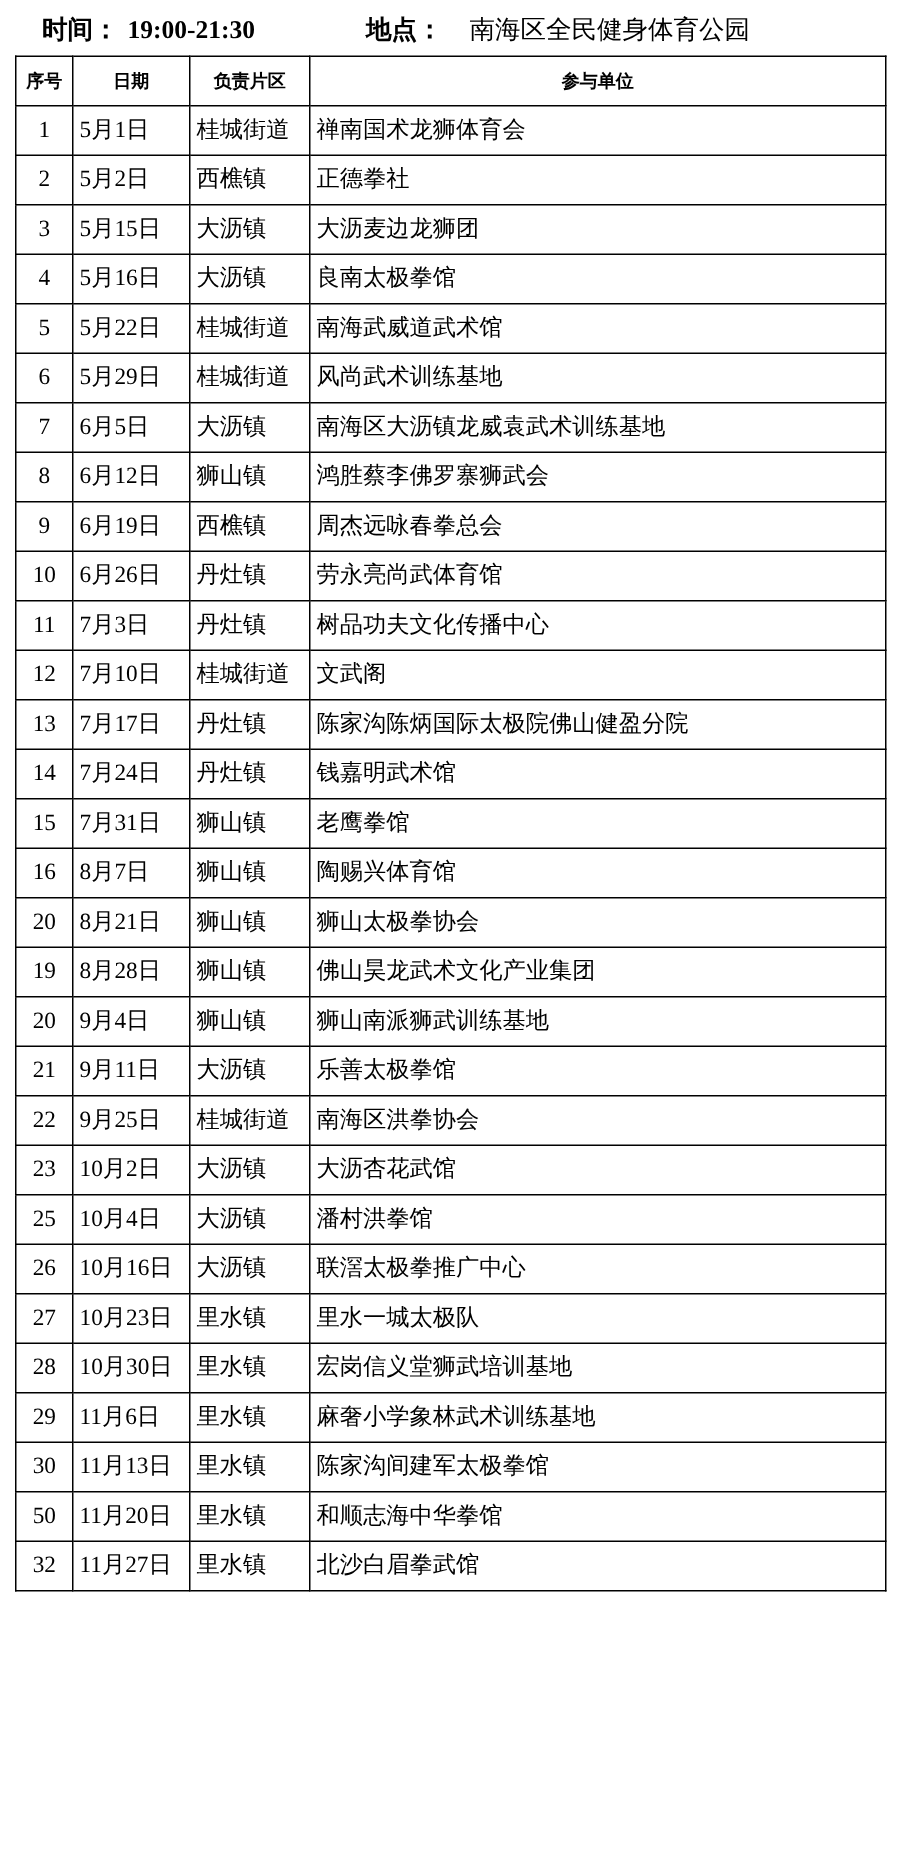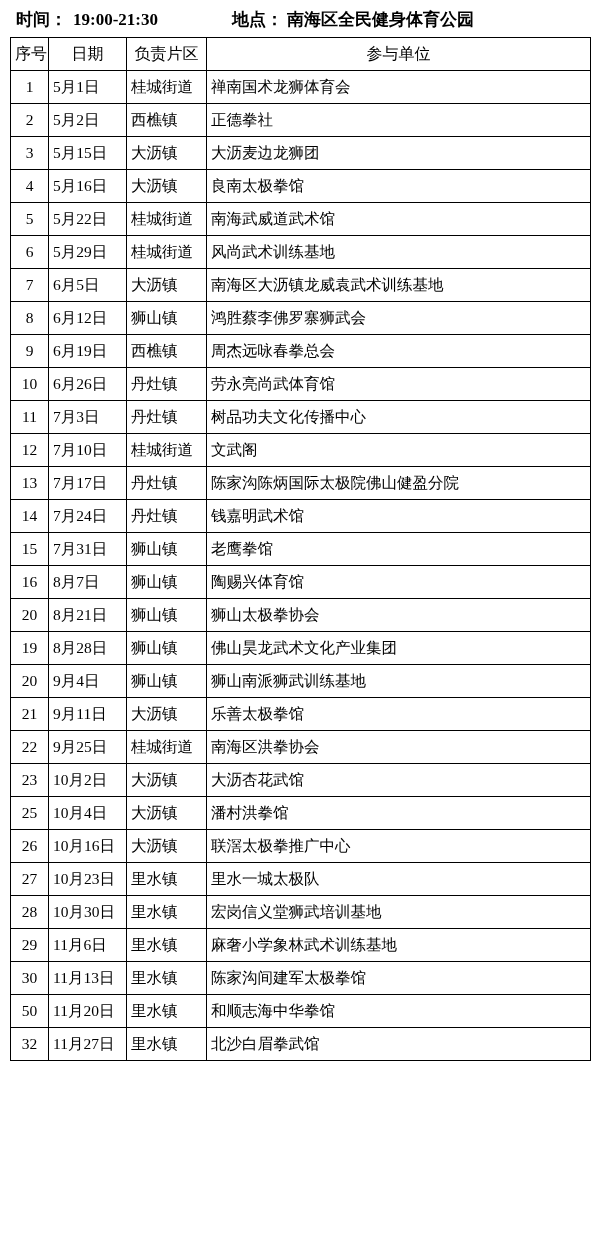--- a/index.html
+++ b/index.html
@@ -23,51 +23,51 @@
   }
   .header-row {
     display: flex;
     align-items: baseline;
     font-weight: bold;
     font-size: 17px;
     padding: 2px 0 6px 0;
     letter-spacing: 0px;
   }
   .header-left {
-    margin-left: 6px;
+    margin-left: 18px;
     white-space: nowrap;
   }
   .header-left .lbl { font-weight: bold; }
   .header-left .val { font-weight: bold; margin-left: 6px; font-family: "Liberation Serif", serif; }
   .header-right {
     margin-left: 74px;
     white-space: nowrap;
   }
   .header-right .lbl { font-weight: bold; }
-  .header-right .val { font-weight: bold; margin-left: 4px; }
+  .header-right .val { font-weight: normal; margin-left: 18px; }
 
   table.schedule {
     border-collapse: collapse;
     width: 580px;
     table-layout: fixed;
     font-size: 15.5px;
   }
   table.schedule th,
   table.schedule td {
     border: 1px solid #000000;
     height: 32px;
     line-height: 30px;
     padding: 0 4px;
     overflow: hidden;
     white-space: nowrap;
   }
   table.schedule th {
-    font-weight: normal;
+    font-weight: bold;
     text-align: center;
-    font-size: 16px;
+    font-size: 12px;
   }
   col.c-idx { width: 38px; }
   col.c-date { width: 78px; }
   col.c-area { width: 80px; }
   col.c-unit { width: 384px; }
 
   td.idx { text-align: center; font-family: "Liberation Serif", serif; }
   td.date { text-align: left; padding-left: 4px; font-family: "Liberation Serif", serif; }
   td.area { text-align: left; padding-left: 4px; }
   td.unit { text-align: left; padding-left: 8px; }

